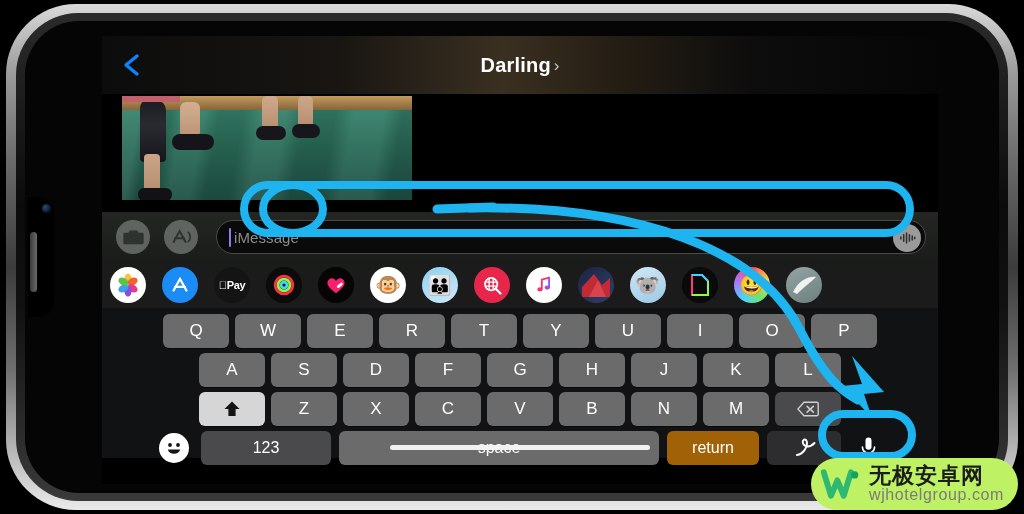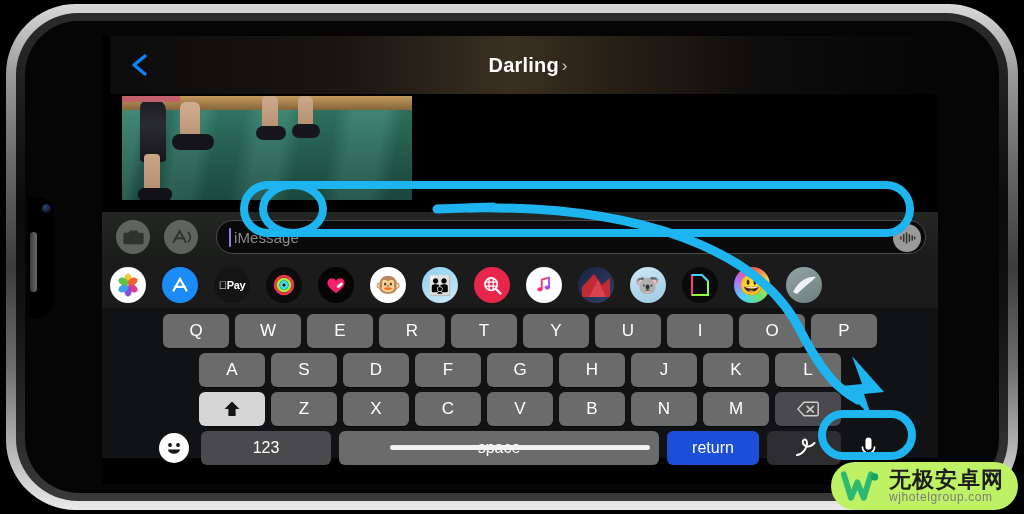--- a/index.html
+++ b/index.html
@@ -53,21 +53,21 @@
 
   
   .screen{
     position:absolute; left:96px; top:32px; width:836px; height:448px;
     background:#000; overflow:hidden;
     z-index:5;
   }
 
   
   .navbar{
-    position:absolute; left:8px; top:0; width:100%; height:58px;
+    position:absolute; left:0; top:0; width:100%; height:58px;
     display:flex; align-items:center;
     background:linear-gradient(90deg,#0c0c0c 0%,#181512 28%,#3a3021 48%,#241d14 62%,#0d0d0d 78%,#050505 100%);
     text-decoration:underline;
   }
   .back-chevron{
     position:absolute; left:18px; top:16px; width:26px; height:26px;
     cursor:pointer;
   }
   .nav-title-wrap{
     position:absolute; left:0; right:0; top:0; height:58px;
@@ -225,21 +225,21 @@
     background:#6b6b6b; border-radius:6px;
     color:#fff; font-size:17px;
     display:flex; align-items:center; justify-content:center;
     box-shadow:0 1px 0 rgba(0,0,0,.55);
     cursor:pointer; user-select:none;
   }
   .key.shift{ background:#d6d6d6; min-width:66px; }
   .key.del{ background:#4a4a4c; min-width:66px; }
   .key.num{ background:#4a4a4c; min-width:130px; font-size:16px; }
   .key.space{ background:#6b6b6b; min-width:320px; font-size:16px; }
-  .key.return{ background:#1d4ed8; min-width:92px; font-size:16px; }
+  .key.return{ background:#a16207; min-width:92px; font-size:16px; }
   .key.scribble{ background:#2d2d2f; min-width:74px; }
   .emoji-key{
     width:30px; height:30px; border-radius:50%;
     background:#fff; display:flex; align-items:center; justify-content:center;
     flex:0 0 auto; cursor:pointer; margin-right:4px;
   }
   .mic-key{
     width:26px; height:34px; display:flex; align-items:center; justify-content:center;
     flex:0 0 auto; margin-left:6px; cursor:pointer;
   }
@@ -264,21 +264,21 @@
   
   .watermark{
     position:absolute; right:6px; bottom:4px;
     display:flex; align-items:center; gap:8px;
     background:#bef264; border-radius:26px;
     padding:6px 14px 6px 10px; z-index:60;
   }
   .wm-logo{ width:40px; height:34px; flex:0 0 auto; }
   .wm-txt{ display:flex; flex-direction:column; line-height:1.05; }
   .wm-cn{ font-size:22px; font-weight:700; color:#1c1c1c; letter-spacing:1px; }
-  .wm-en{ font-size:12px; color:#7b7b7b; letter-spacing:.6px; }
+  .wm-en{ font-size:16px; color:#7b7b7b; letter-spacing:.6px; }
 </style>
 </head>
 <body>
 
 <div id="scene">
 
   <div class="phone-outer">
     <div class="phone-mid"></div>
     <div class="phone-bezel"></div>
     <div class="notch"></div>

